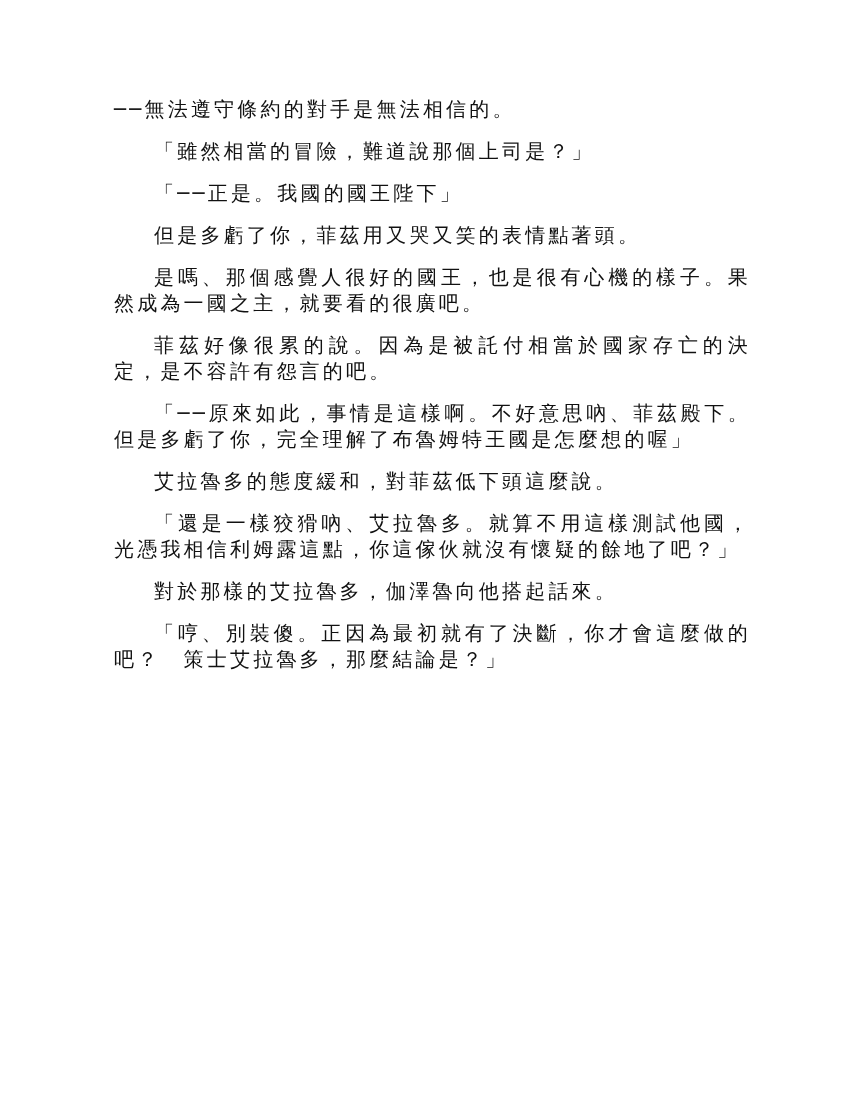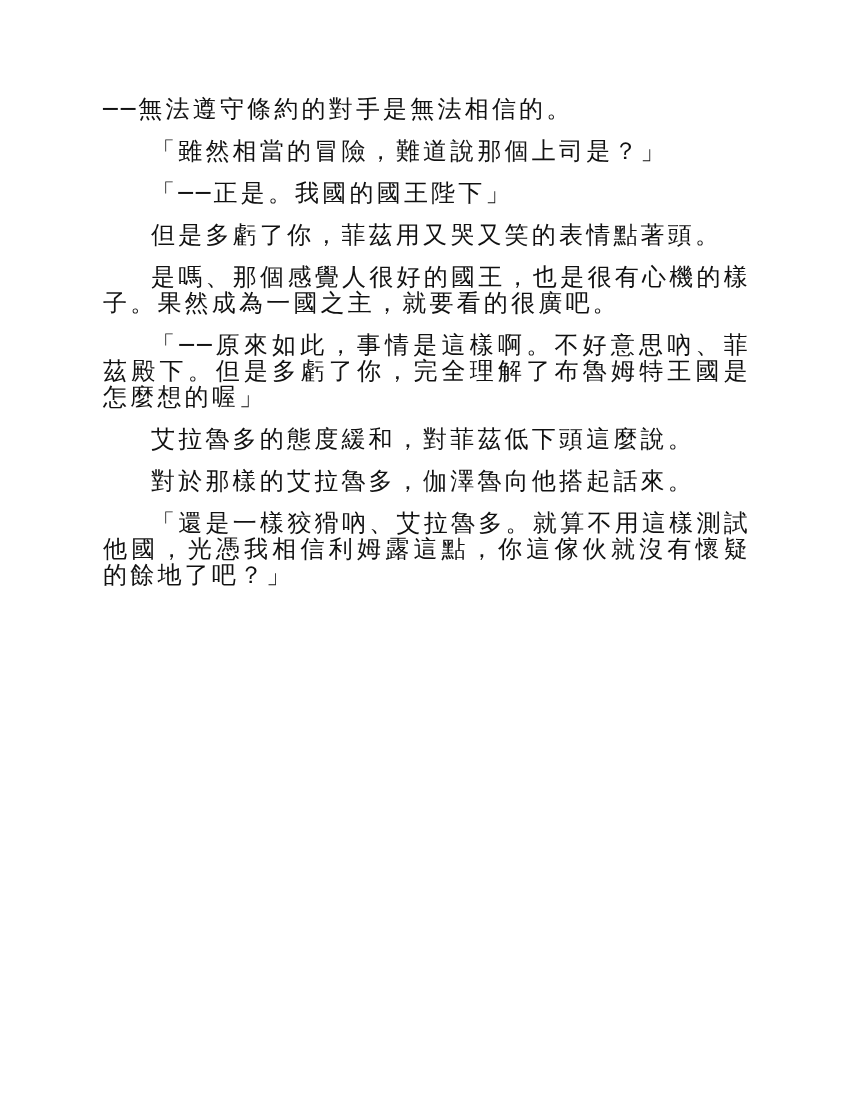--- a/index.html
+++ b/index.html
@@ -15,38 +15,40 @@
       font-family: "DejaVu Serif", "Liberation Serif", serif;
       color: #111111;
     }
     .page {
       position: absolute;
       left: 103px;
       top: 96px;
       width: 648px;
     }
     .para {
-      margin: 0 0 16px 0;
-      font-size: 24px;
+      margin: 0 0 16px 11px;
+      font-size: 20px;
       line-height: 26px;
       letter-spacing: 3.2px;
       text-indent: 2em;
       text-align: justify;
       word-break: break-all;
     }
     .para.no-indent {
       text-indent: 0;
     }
   </style>
 </head>
 <body>
 
 <div class="page">
   <p class="para no-indent">──無法遵守條約的對手是無法相信的。</p>
   <p class="para">「雖然相當的冒險，難道說那個上司是？」</p>
   <p class="para">「──正是。我國的國王陛下」</p>
   <p class="para">但是多虧了你，菲茲用又哭又笑的表情點著頭。</p>
   <p class="para">是嗎、那個感覺人很好的國王，也是很有心機的樣子。果然成為一國之主，就要看的很廣吧。</p>
+  <p class="para">菲茲好像很累的說。因為是被託付相當於國家存亡的決定，是不容許有怨言的吧。</p>
   <p class="para">「──原來如此，事情是這樣啊。不好意思吶、菲茲殿下。但是多虧了你，完全理解了布魯姆特王國是怎麼想的喔」</p>
   <p class="para">艾拉魯多的態度緩和，對菲茲低下頭這麼說。</p>
+  <p class="para">「還是一樣狡猾吶、艾拉魯多。就算不用這樣測試他國，光憑我相信利姆露這點，你這傢伙就沒有懷疑的餘地了吧？」</p>
   <p class="para">對於那樣的艾拉魯多，伽澤魯向他搭起話來。</p>
-  <p class="para">「還是一樣狡猾吶、艾拉魯多。就算不用這樣測試他國，光憑我相信利姆露這點，你這傢伙就沒有懷疑的餘地了吧？」</p>
+  <p class="para">「哼、別裝傻。正因為最初就有了決斷，你才會這麼做的吧？　策士艾拉魯多，那麼結論是？」</p>
 </div>
 
 </body></html>

